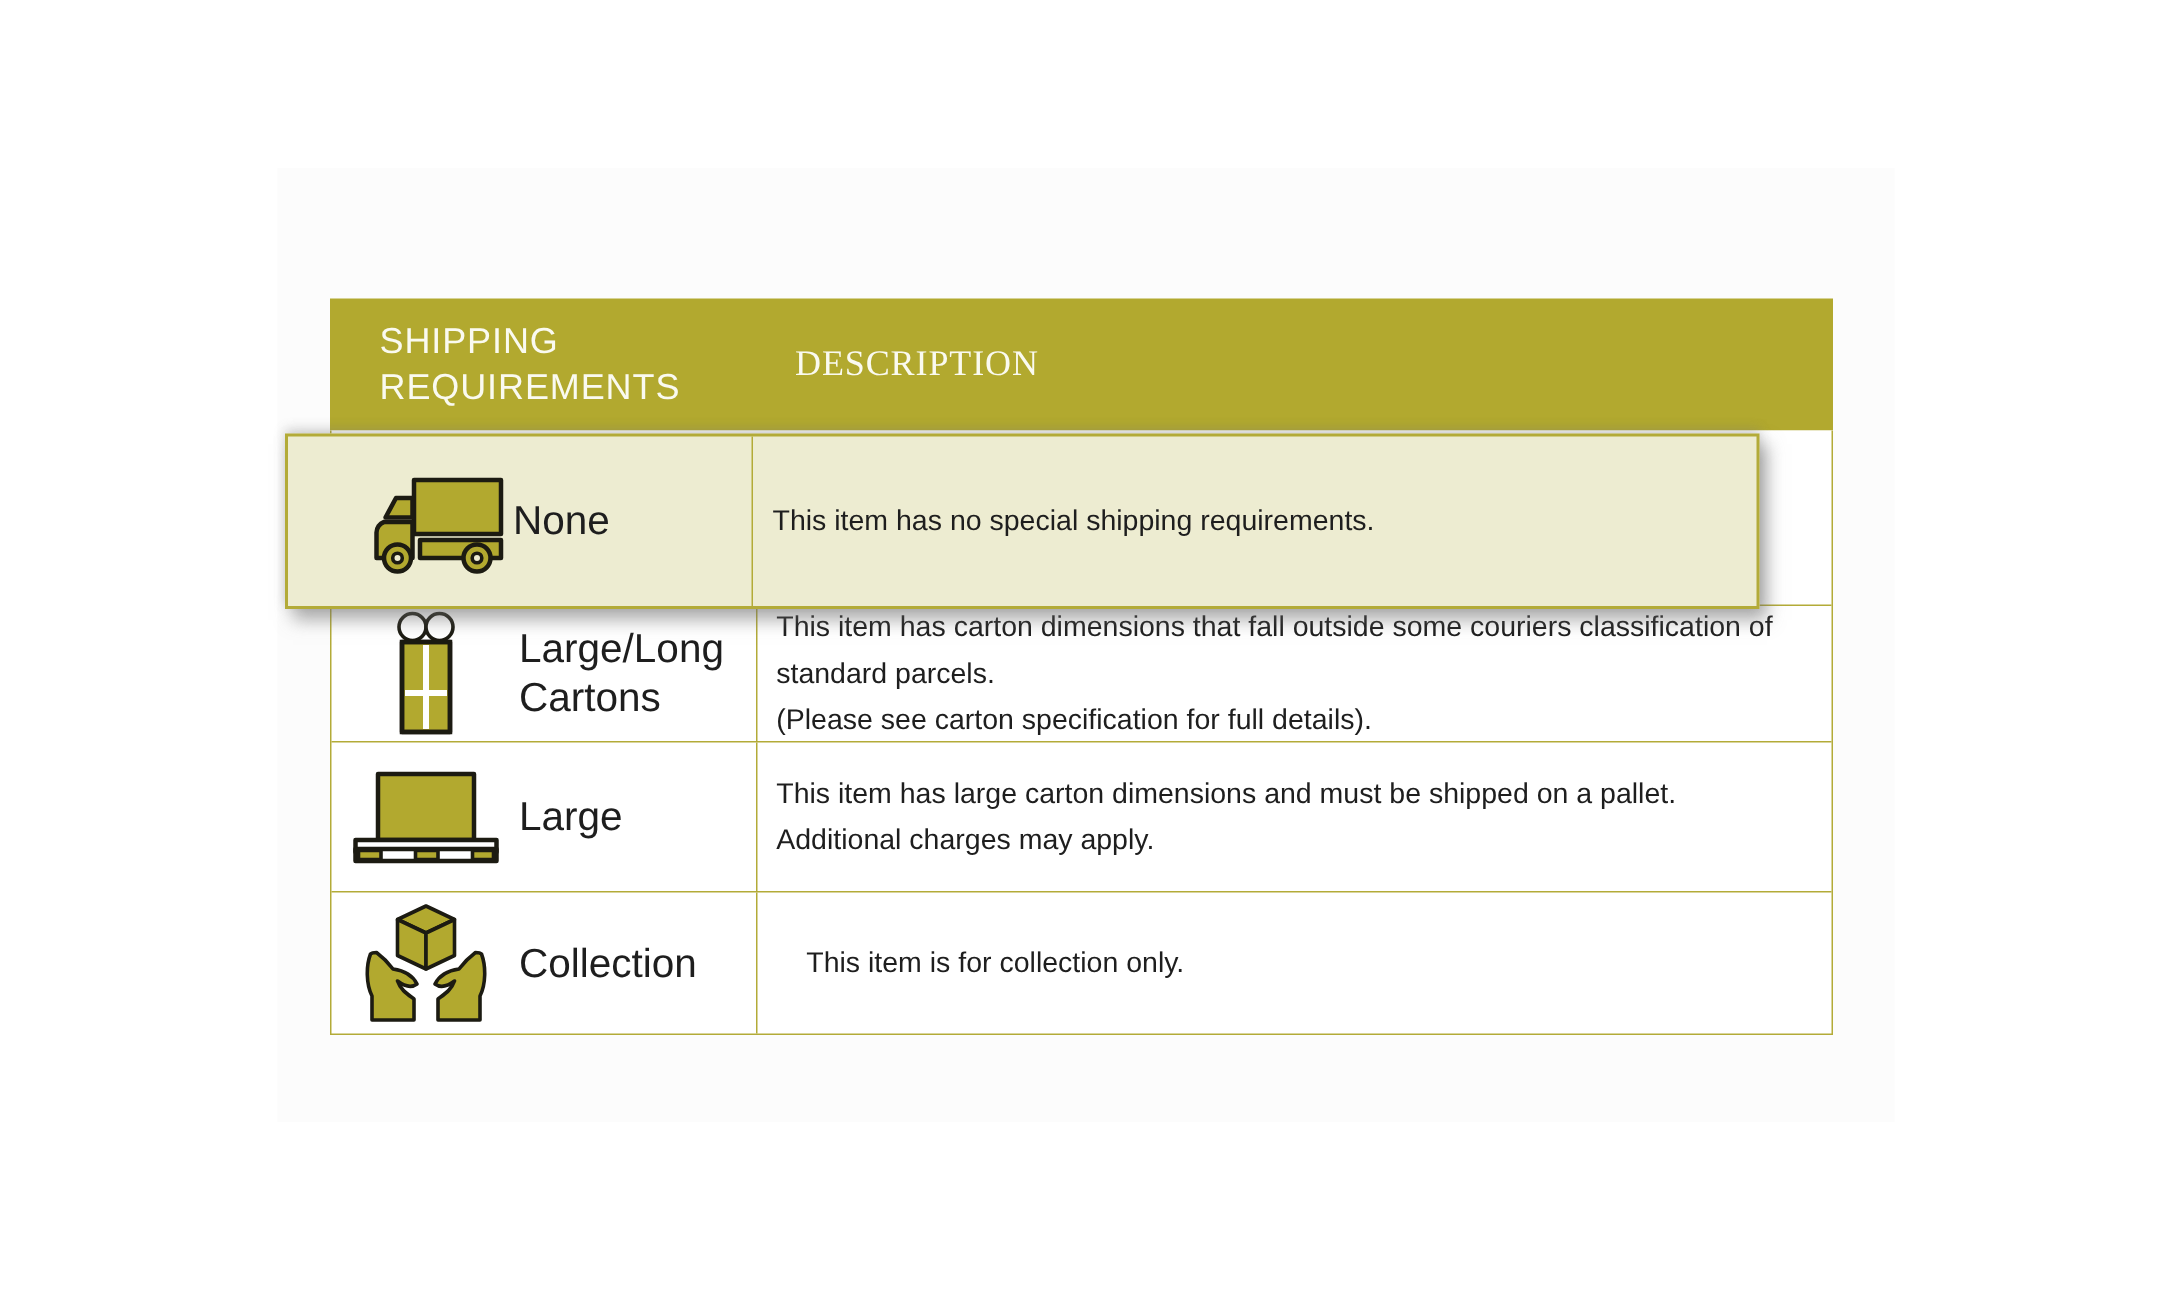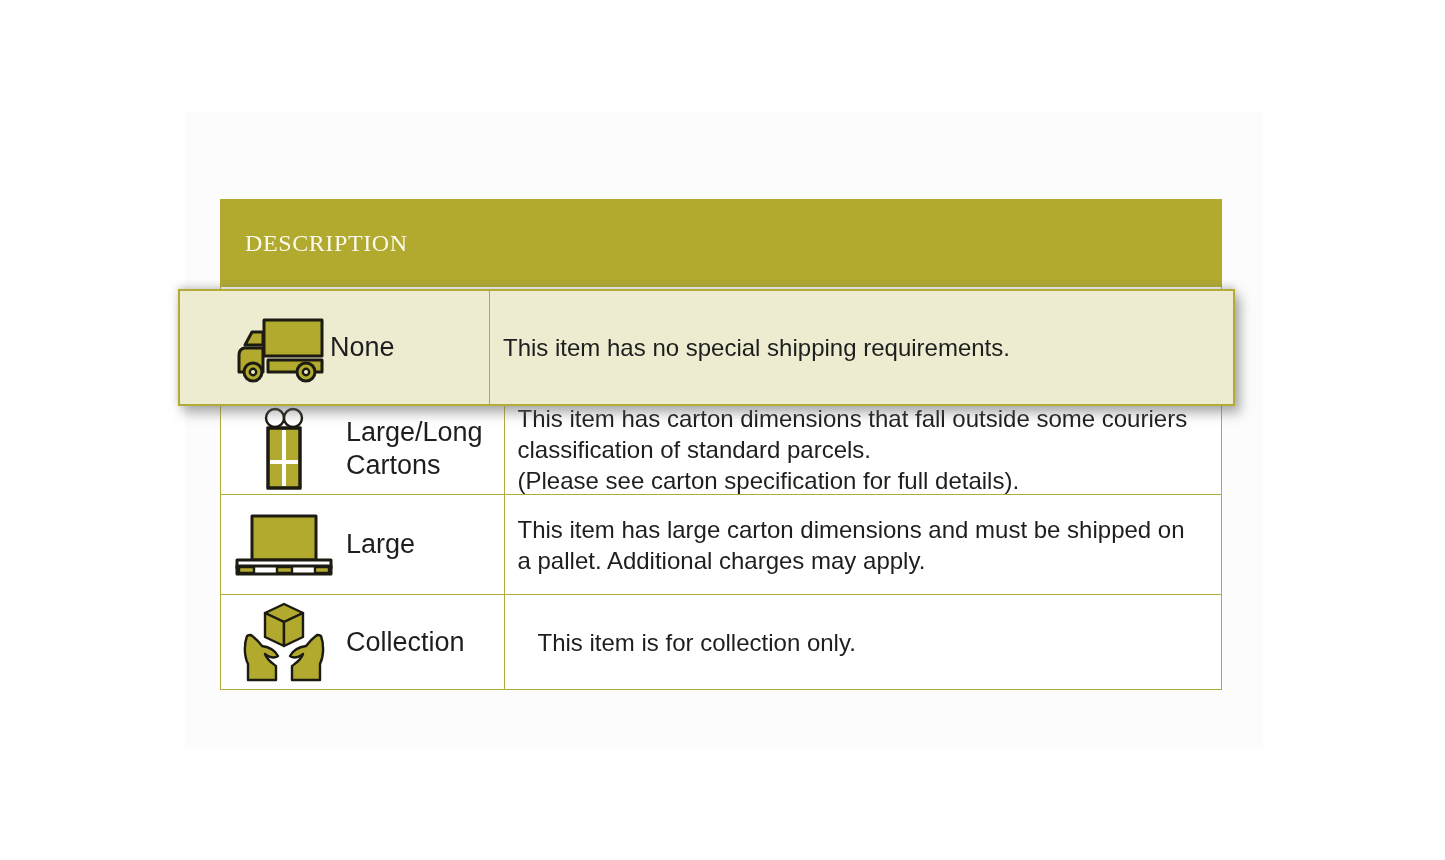--- a/index.html
+++ b/index.html
@@ -25,45 +25,46 @@
   .row-1 { height:116px; }
   .row-2 { height:91px;justify-content:flex-end; }
   .row-3 { height:100px; }
   .row-4 { height:95px;gap:20px; }
 
   .cell-req { width:283.5px; flex-shrink:0; display:flex; align-items:center;
     border-right:1.5px solid var(--line,#b9b13b); }
   .icon-wrap { width:125px; flex-shrink:0; display:flex; justify-content:center; align-items:center; }
   .label { font-size:27px; color:var(--text,#1e1e1e); line-height:33px; padding-right:6px; }
   .cell-desc { flex:1; display:flex; align-items:center; padding:8px 24px 8px 13px;
-    font-size:24px; color:var(--text,#1e1e1e); line-height:31px; }
+    font-size:19px; color:var(--text,#1e1e1e); line-height:31px; }
   .cell-desc span { white-space:pre-line; }
 
   
-  .overlay-row { position:absolute; left:178px; top:289px; width:1057px; height:117px;
+  .overlay-row { position:absolute; left:190px; top:289px; width:983px; height:117px;
     background:var(--highlight-bg,#edecd1); border:2px solid var(--line,#afa83a);
     display:flex; box-shadow:5px 7px 11px rgba(105,105,105,0.55), 0 -3px 7px rgba(120,120,120,0.30); }
   .ov-req { width:310px; flex-shrink:0; display:flex; align-items:center;
     border-right:1.5px solid var(--line,#b9b13b); padding-left:45px; }
   .ov-req .icon-wrap { width:105px; }
 
   
   .olive  { fill:var(--olive,#b2a92f); stroke:var(--icon-outline,#1c1b12); stroke-width:3; stroke-linejoin:round; }
   .paper  { fill:#ffffff; stroke:var(--icon-outline,#1c1b12); stroke-width:3; stroke-linejoin:round; }
   .hl     { fill:var(--highlight-bg,#edecd1); stroke:var(--icon-outline,#1c1b12); stroke-width:3; }
   .ribbon { stroke:#ffffff; stroke-width:4; }
   .thin   { stroke-width:2.4; }
 </style>
 </head>
 <body>
 
 <div class="card"></div>
 
 <div class="ship-table">
   <div class="thead">
+    <div class="th th-req">SHIPPING REQUIREMENTS</div>
     <div class="th th-desc">DESCRIPTION</div>
   </div>
 
   <div class="tbody">
 
     <div class="row row-1"></div>
 
     <div class="row row-2">
       <div class="cell-req">
         <span class="icon-wrap">

